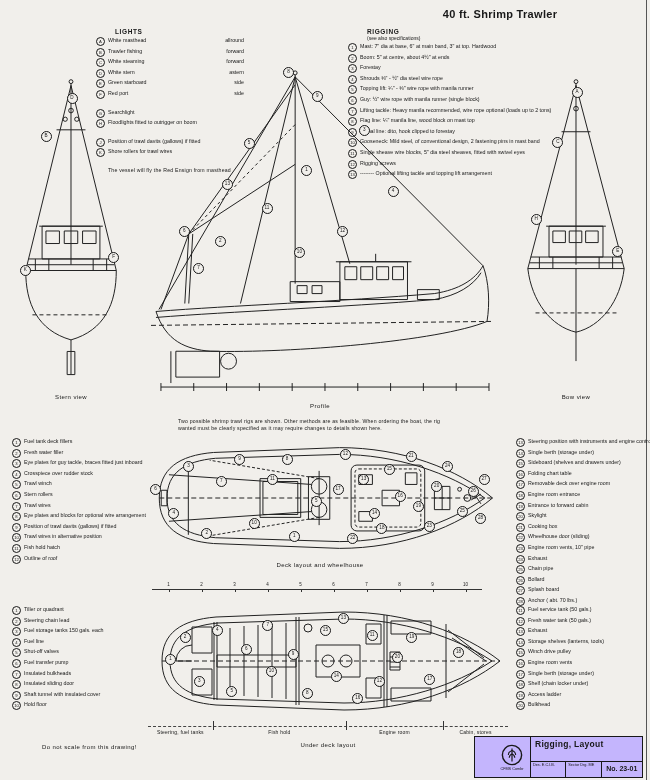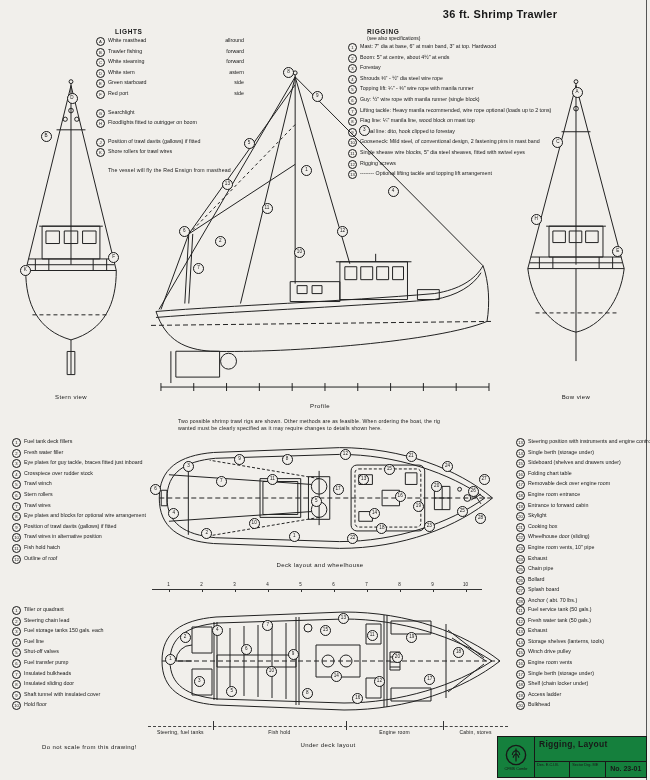--- a/index.html
+++ b/index.html
@@ -28,42 +28,42 @@
 
   .ruler{display:flex;border-bottom:1px solid #333;}
   .tick{flex:1;position:relative;font-size:4.5px;text-align:center;color:#222;padding-bottom:2px;}
   .tick::after{content:'';position:absolute;bottom:-3px;left:50%;width:1px;height:3px;background:#333;}
 
   .sections{display:flex;border-top:1px dashed #444;}
   .sec{font-size:5px;text-align:center;padding-top:2px;position:relative;letter-spacing:.2px;}
   .sec::before{content:'';position:absolute;left:0;top:-6px;width:1px;height:9px;background:#333;}
   .sec:first-child::before{display:none;}
 
-  .tblock{position:absolute;left:497px;top:736px;width:148px;height:40px;
-          border:1.3px solid #181818;display:flex;background:#15803d;}
+  .tblock{position:absolute;left:474px;top:736px;width:148px;height:40px;
+          border:1.3px solid #181818;display:flex;background:#c4b5fd;padding-left:19px;}
   .tb-logo{width:36px;border-right:1.3px solid #181818;display:flex;flex-direction:column;
            align-items:center;justify-content:center;gap:1px;}
   .tb-org{font-size:3.8px;text-align:center;line-height:4px;}
   .tb-main{flex:1;display:flex;flex-direction:column;}
   .tb-title{flex:1;font-size:8.5px;font-weight:bold;padding:2px 4px 0;letter-spacing:.3px;}
   .tb-row{display:flex;border-top:1px solid #181818;height:15px;}
   .tb-cell{font-size:3.8px;line-height:4.5px;padding:1px 2px;border-right:1px solid #181818;flex:1;}
   .tb-num{font-size:7px;font-weight:bold;flex:1.2;display:flex;align-items:center;
           justify-content:center;border-right:none;}
   .edge{position:absolute;top:0;right:3px;width:1px;height:100%;background:#555;}
   line,path,rect,circle,polyline{vector-effect:non-scaling-stroke;}
 </style>
 </head>
 <body>
 
 <div class="page">
 
   <div class="edge"></div>
 
-  <div class="abs title" style="left:380px;top:8px;width:240px;">36 ft. Shrimp Trawler</div>
+  <div class="abs title" style="left:380px;top:8px;width:240px;">40 ft. Shrimp Trawler</div>
 
   <div class="abs" style="left:96px;top:28px;width:150px;">
     <div class="h6" style="margin-left:19px;margin-bottom:2px;">LIGHTS</div>
     <div class="legend">
         <div class="lrow">
           <span class="ball">A</span>
           <span class="ltxt">White masthead</span>
           <span class="lpos">allround</span>
         </div>
         <div class="lrow">

